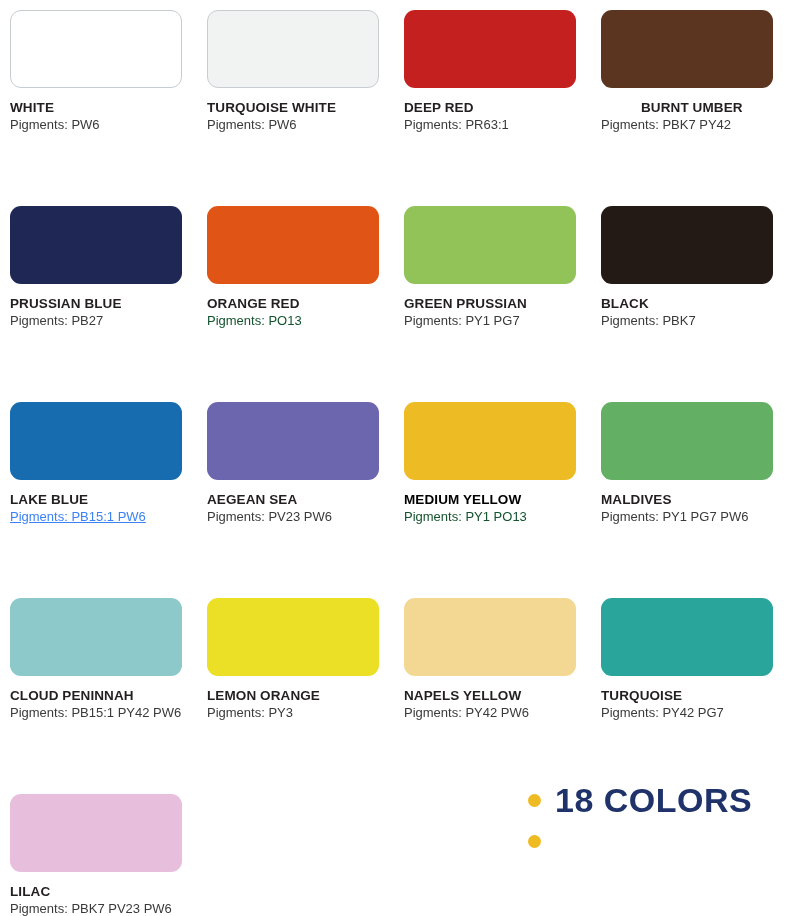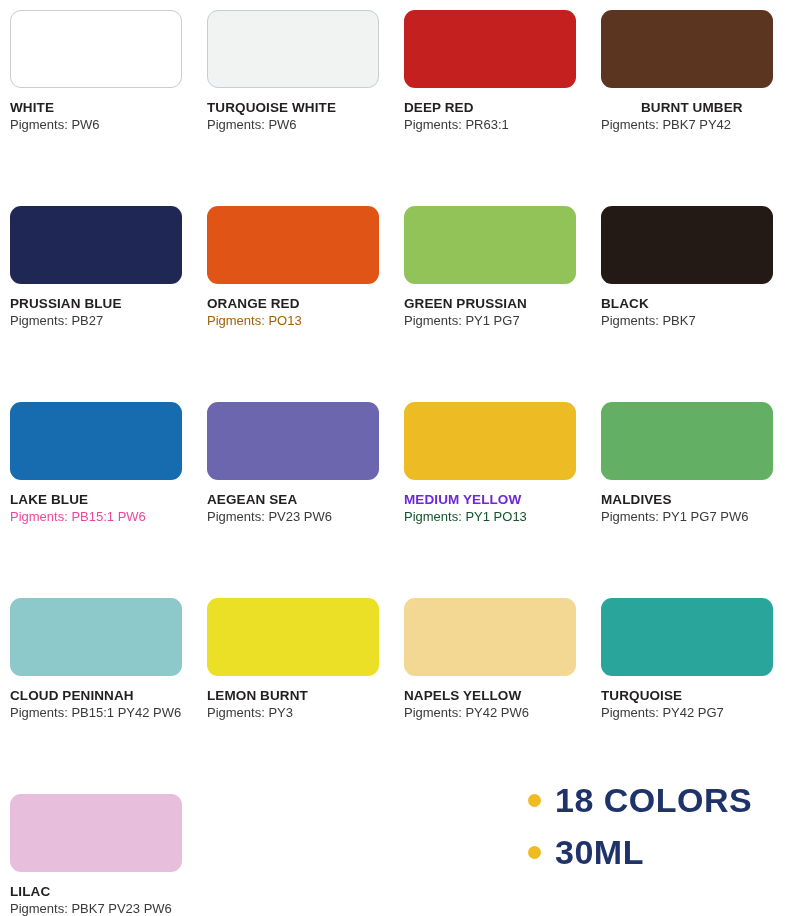--- a/index.html
+++ b/index.html
@@ -125,60 +125,60 @@
         <div class="chip-pigments" style="color: rgb(58, 58, 58);">Pigments: PBK7 PY42</div>
       </div>
       <div class="cell">
         <div class="chip" style="background: rgb(31, 40, 85);"></div>
         <div class="chip-name" style="color: rgb(35, 31, 32);">PRUSSIAN BLUE</div>
         <div class="chip-pigments" style="color: rgb(58, 58, 58);">Pigments: PB27</div>
       </div>
       <div class="cell">
         <div class="chip" style="background: rgb(224, 85, 21);"></div>
         <div class="chip-name" style="color: rgb(35, 31, 32);">ORANGE RED</div>
-        <div class="chip-pigments" style="color: #a16207;">Pigments: PO13</div>
+        <div class="chip-pigments" style="color: #14532d;">Pigments: PO13</div>
       </div>
       <div class="cell">
         <div class="chip" style="background: rgb(146, 195, 89);"></div>
         <div class="chip-name" style="color: rgb(35, 31, 32);">GREEN PRUSSIAN</div>
         <div class="chip-pigments" style="color: rgb(58, 58, 58);">Pigments: PY1 PG7</div>
       </div>
       <div class="cell">
         <div class="chip" style="background: rgb(36, 26, 21);"></div>
         <div class="chip-name" style="color: rgb(35, 31, 32);">BLACK</div>
         <div class="chip-pigments" style="color: rgb(58, 58, 58);">Pigments: PBK7</div>
       </div>
       <div class="cell">
         <div class="chip" style="background: rgb(23, 108, 176);"></div>
         <div class="chip-name" style="color: rgb(35, 31, 32);">LAKE BLUE</div>
-        <div class="chip-pigments" style="color: #ec4899;">Pigments: PB15:1  PW6</div>
+        <div class="chip-pigments" style="color: #3b82f6; text-decoration: underline;">Pigments: PB15:1  PW6</div>
       </div>
       <div class="cell">
         <div class="chip" style="background: rgb(107, 102, 174);"></div>
         <div class="chip-name" style="color: rgb(35, 31, 32);">AEGEAN SEA</div>
         <div class="chip-pigments" style="color: rgb(58, 58, 58);">Pigments: PV23  PW6</div>
       </div>
       <div class="cell">
         <div class="chip" style="background: rgb(237, 187, 35);"></div>
-        <div class="chip-name" style="color: #6d28d9;">MEDIUM YELLOW</div>
+        <div class="chip-name" style="color: #000000;">MEDIUM YELLOW</div>
         <div class="chip-pigments" style="color: #14532d;">Pigments: PY1  PO13</div>
       </div>
       <div class="cell">
         <div class="chip" style="background: rgb(99, 176, 101);"></div>
         <div class="chip-name" style="color: rgb(35, 31, 32);">MALDIVES</div>
         <div class="chip-pigments" style="color: rgb(58, 58, 58);">Pigments: PY1  PG7  PW6</div>
       </div>
       <div class="cell">
         <div class="chip" style="background: rgb(141, 201, 203);"></div>
         <div class="chip-name" style="color: rgb(35, 31, 32);">CLOUD PENINNAH</div>
         <div class="chip-pigments" style="color: rgb(58, 58, 58);">Pigments: PB15:1  PY42  PW6</div>
       </div>
       <div class="cell">
         <div class="chip" style="background: rgb(236, 224, 39);"></div>
-        <div class="chip-name" style="color: rgb(35, 31, 32);">LEMON BURNT</div>
+        <div class="chip-name" style="color: rgb(35, 31, 32);">LEMON ORANGE</div>
         <div class="chip-pigments" style="color: rgb(58, 58, 58);">Pigments: PY3</div>
       </div>
       <div class="cell">
         <div class="chip" style="background: rgb(242, 216, 146);"></div>
         <div class="chip-name" style="color: rgb(35, 31, 32);">NAPELS YELLOW</div>
         <div class="chip-pigments" style="color: rgb(58, 58, 58);">Pigments: PY42  PW6</div>
       </div>
       <div class="cell">
         <div class="chip" style="background: rgb(41, 165, 155);"></div>
         <div class="chip-name" style="color: rgb(35, 31, 32);">TURQUOISE</div>
@@ -191,17 +191,16 @@
       </div>
     </div>
 
   <div class="callout">
     <div class="callout-row">
       <span class="bullet" style="background: rgb(239, 187, 35);"></span>
       <span class="callout-text" style="color: rgb(31, 50, 105);">18 COLORS</span>
     </div>
     <div class="callout-row">
       <span class="bullet" style="background: rgb(239, 187, 35);"></span>
-      <span class="callout-text" style="color: rgb(31, 50, 105);">30ML</span>
     </div>
   </div>
 
 </div>
 
 </body></html>

